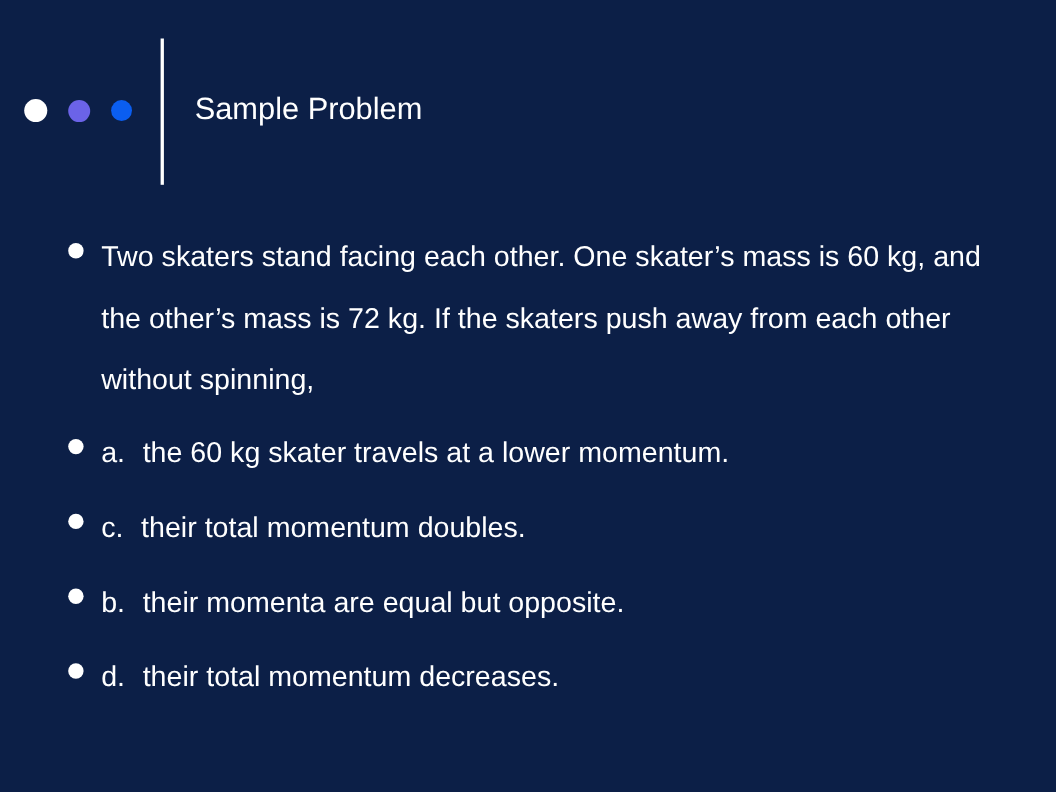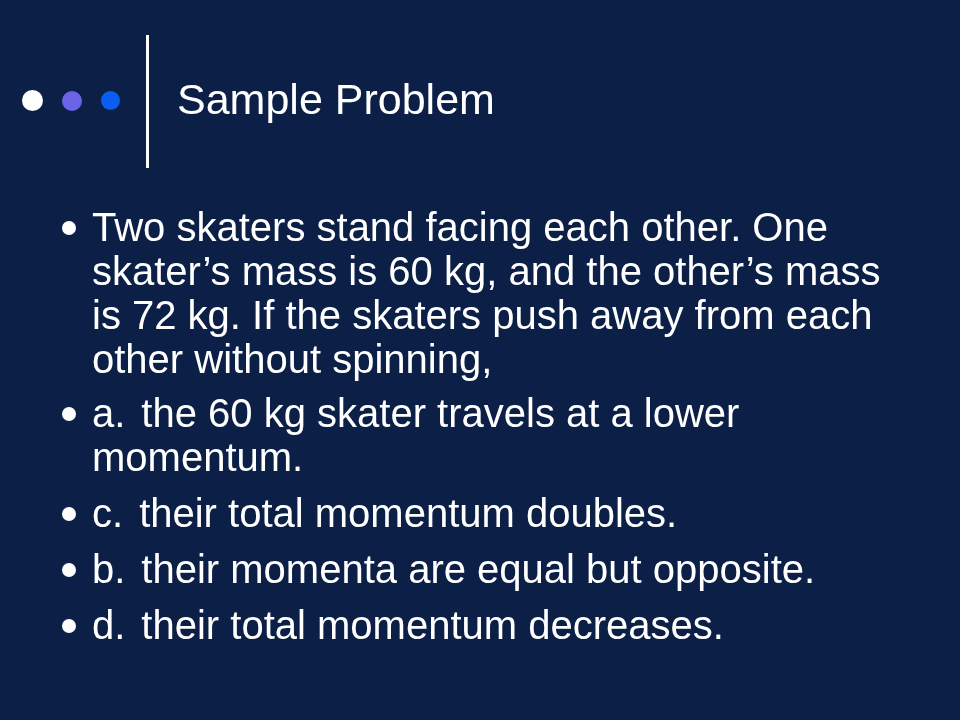--- a/index.html
+++ b/index.html
@@ -52,21 +52,21 @@
     left: 146px;
     top: 35px;
     width: 3px;
     height: 133px;
     background: #ffffff;
   }
   .slide-title {
     position: absolute;
     left: 177px;
     top: 74px;
-    font-size: 43px;
+    font-size: 28px;
     line-height: 50px;
     color: #ffffff;
     font-weight: normal;
     letter-spacing: 0px;
     white-space: nowrap;
     margin: 0;
   }
 
   
   .body-list {
@@ -76,22 +76,22 @@
     width: 840px;
     margin: 0;
     padding: 0;
     list-style: none;
   }
   .body-item {
     position: relative;
     display: block;
     padding-left: 32px;
     color: #ffffff;
-    font-size: 40px;
-    line-height: 44px;
+    font-size: 26px;
+    line-height: 56px;
     margin-bottom: 10px;
   }
   .body-item.wide { max-width: 830px; }
   .body-item.opt  { margin-bottom: 12px; }
 
   .item-bullet {
     position: absolute;
     left: 2px;
     top: 16px;
     width: 14px;

